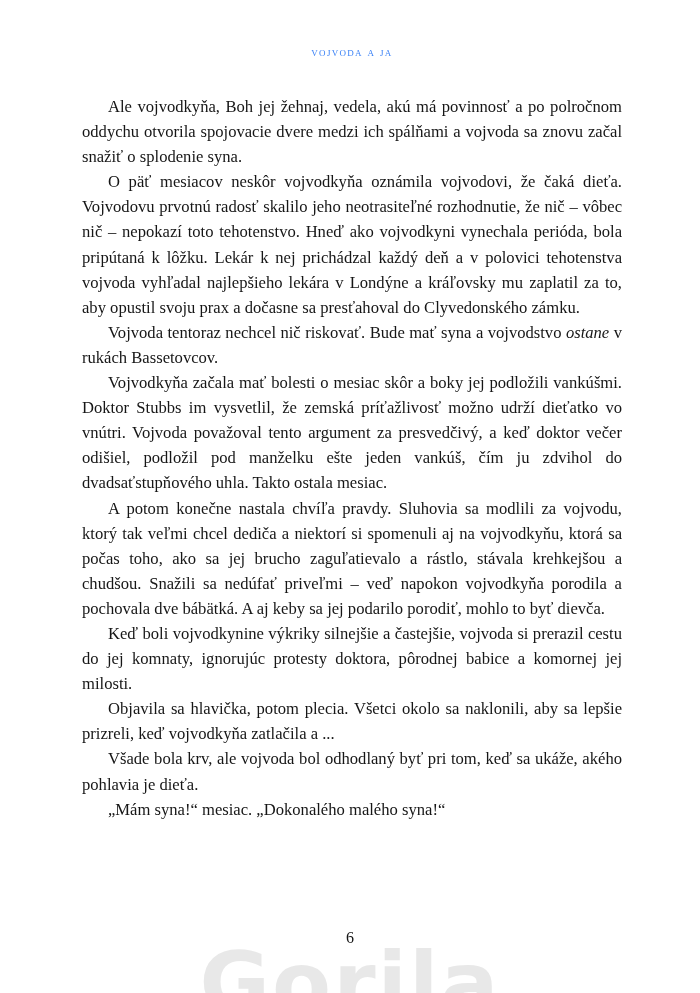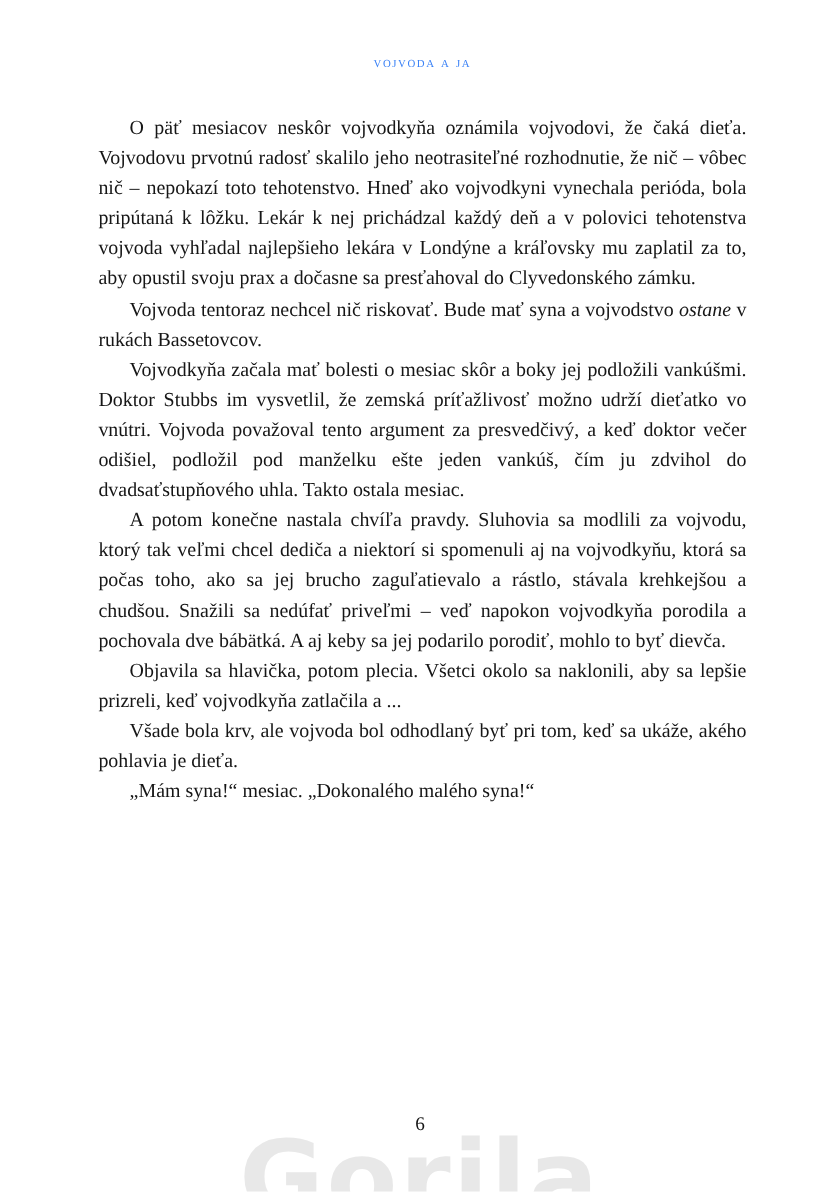--- a/index.html
+++ b/index.html
@@ -80,24 +80,26 @@
   }
 </style>
 </head>
 <body>
 
 <div class="page">
 
   <div class="running-head">Vojvoda a ja</div>
 
   <div class="body-text">
+    <p class="first">Ale vojvodkyňa, Boh jej žehnaj, vedela, akú má povinnosť a po polročnom oddychu otvorila spojovacie dvere medzi ich spálňami a vojvoda sa znovu začal snažiť o splodenie syna.</p>
     <p>O päť mesiacov neskôr vojvodkyňa oznámila vojvodovi, že čaká dieťa. Vojvodovu prvotnú radosť skalilo jeho neotrasiteľné rozhodnutie, že nič – vôbec nič – nepokazí toto tehotenstvo. Hneď ako vojvodkyni vynechala perióda, bola pripútaná k lôžku. Lekár k nej prichádzal každý deň a v polovici tehotenstva vojvoda vyhľadal najlepšieho lekára v Londýne a kráľovsky mu zaplatil za to, aby opustil svoju prax a dočasne sa presťahoval do Clyvedonského zámku.</p>
     <p>Vojvoda tentoraz nechcel nič riskovať. Bude mať syna a vojvodstvo <em>ostane</em> v rukách Bassetovcov.</p>
     <p>Vojvodkyňa začala mať bolesti o mesiac skôr a boky jej podložili vankúšmi. Doktor Stubbs im vysvetlil, že zemská príťažlivosť možno udrží dieťatko vo vnútri. Vojvoda považoval tento argument za presvedčivý, a keď doktor večer odišiel, podložil pod manželku ešte jeden vankúš, čím ju zdvihol do dvadsaťstupňového uhla. Takto ostala mesiac.</p>
     <p>A potom konečne nastala chvíľa pravdy. Sluhovia sa modlili za vojvodu, ktorý tak veľmi chcel dediča a niektorí si spomenuli aj na vojvodkyňu, ktorá sa počas toho, ako sa jej brucho zaguľatievalo a rástlo, stávala krehkejšou a chudšou. Snažili sa nedúfať priveľmi – veď napokon vojvodkyňa porodila a pochovala dve bábätká. A aj keby sa jej podarilo porodiť, mohlo to byť dievča.</p>
+    <p>Keď boli vojvodkynine výkriky silnejšie a častejšie, vojvoda si prerazil cestu do jej komnaty, ignorujúc protesty doktora, pôrodnej babice a komornej jej milosti.</p>
     <p>Objavila sa hlavička, potom plecia. Všetci okolo sa naklonili, aby sa lepšie prizreli, keď vojvodkyňa zatlačila a ...</p>
     <p>Všade bola krv, ale vojvoda bol odhodlaný byť pri tom, keď sa ukáže, akého pohlavia je dieťa.</p>
     <p>„Mám syna!“ mesiac. „Dokonalého malého syna!“</p>
   </div>
 
   <div class="folio">6</div>
 
   <div class="watermark">
     <div class="watermark-text">Gorila</div>
   </div>

